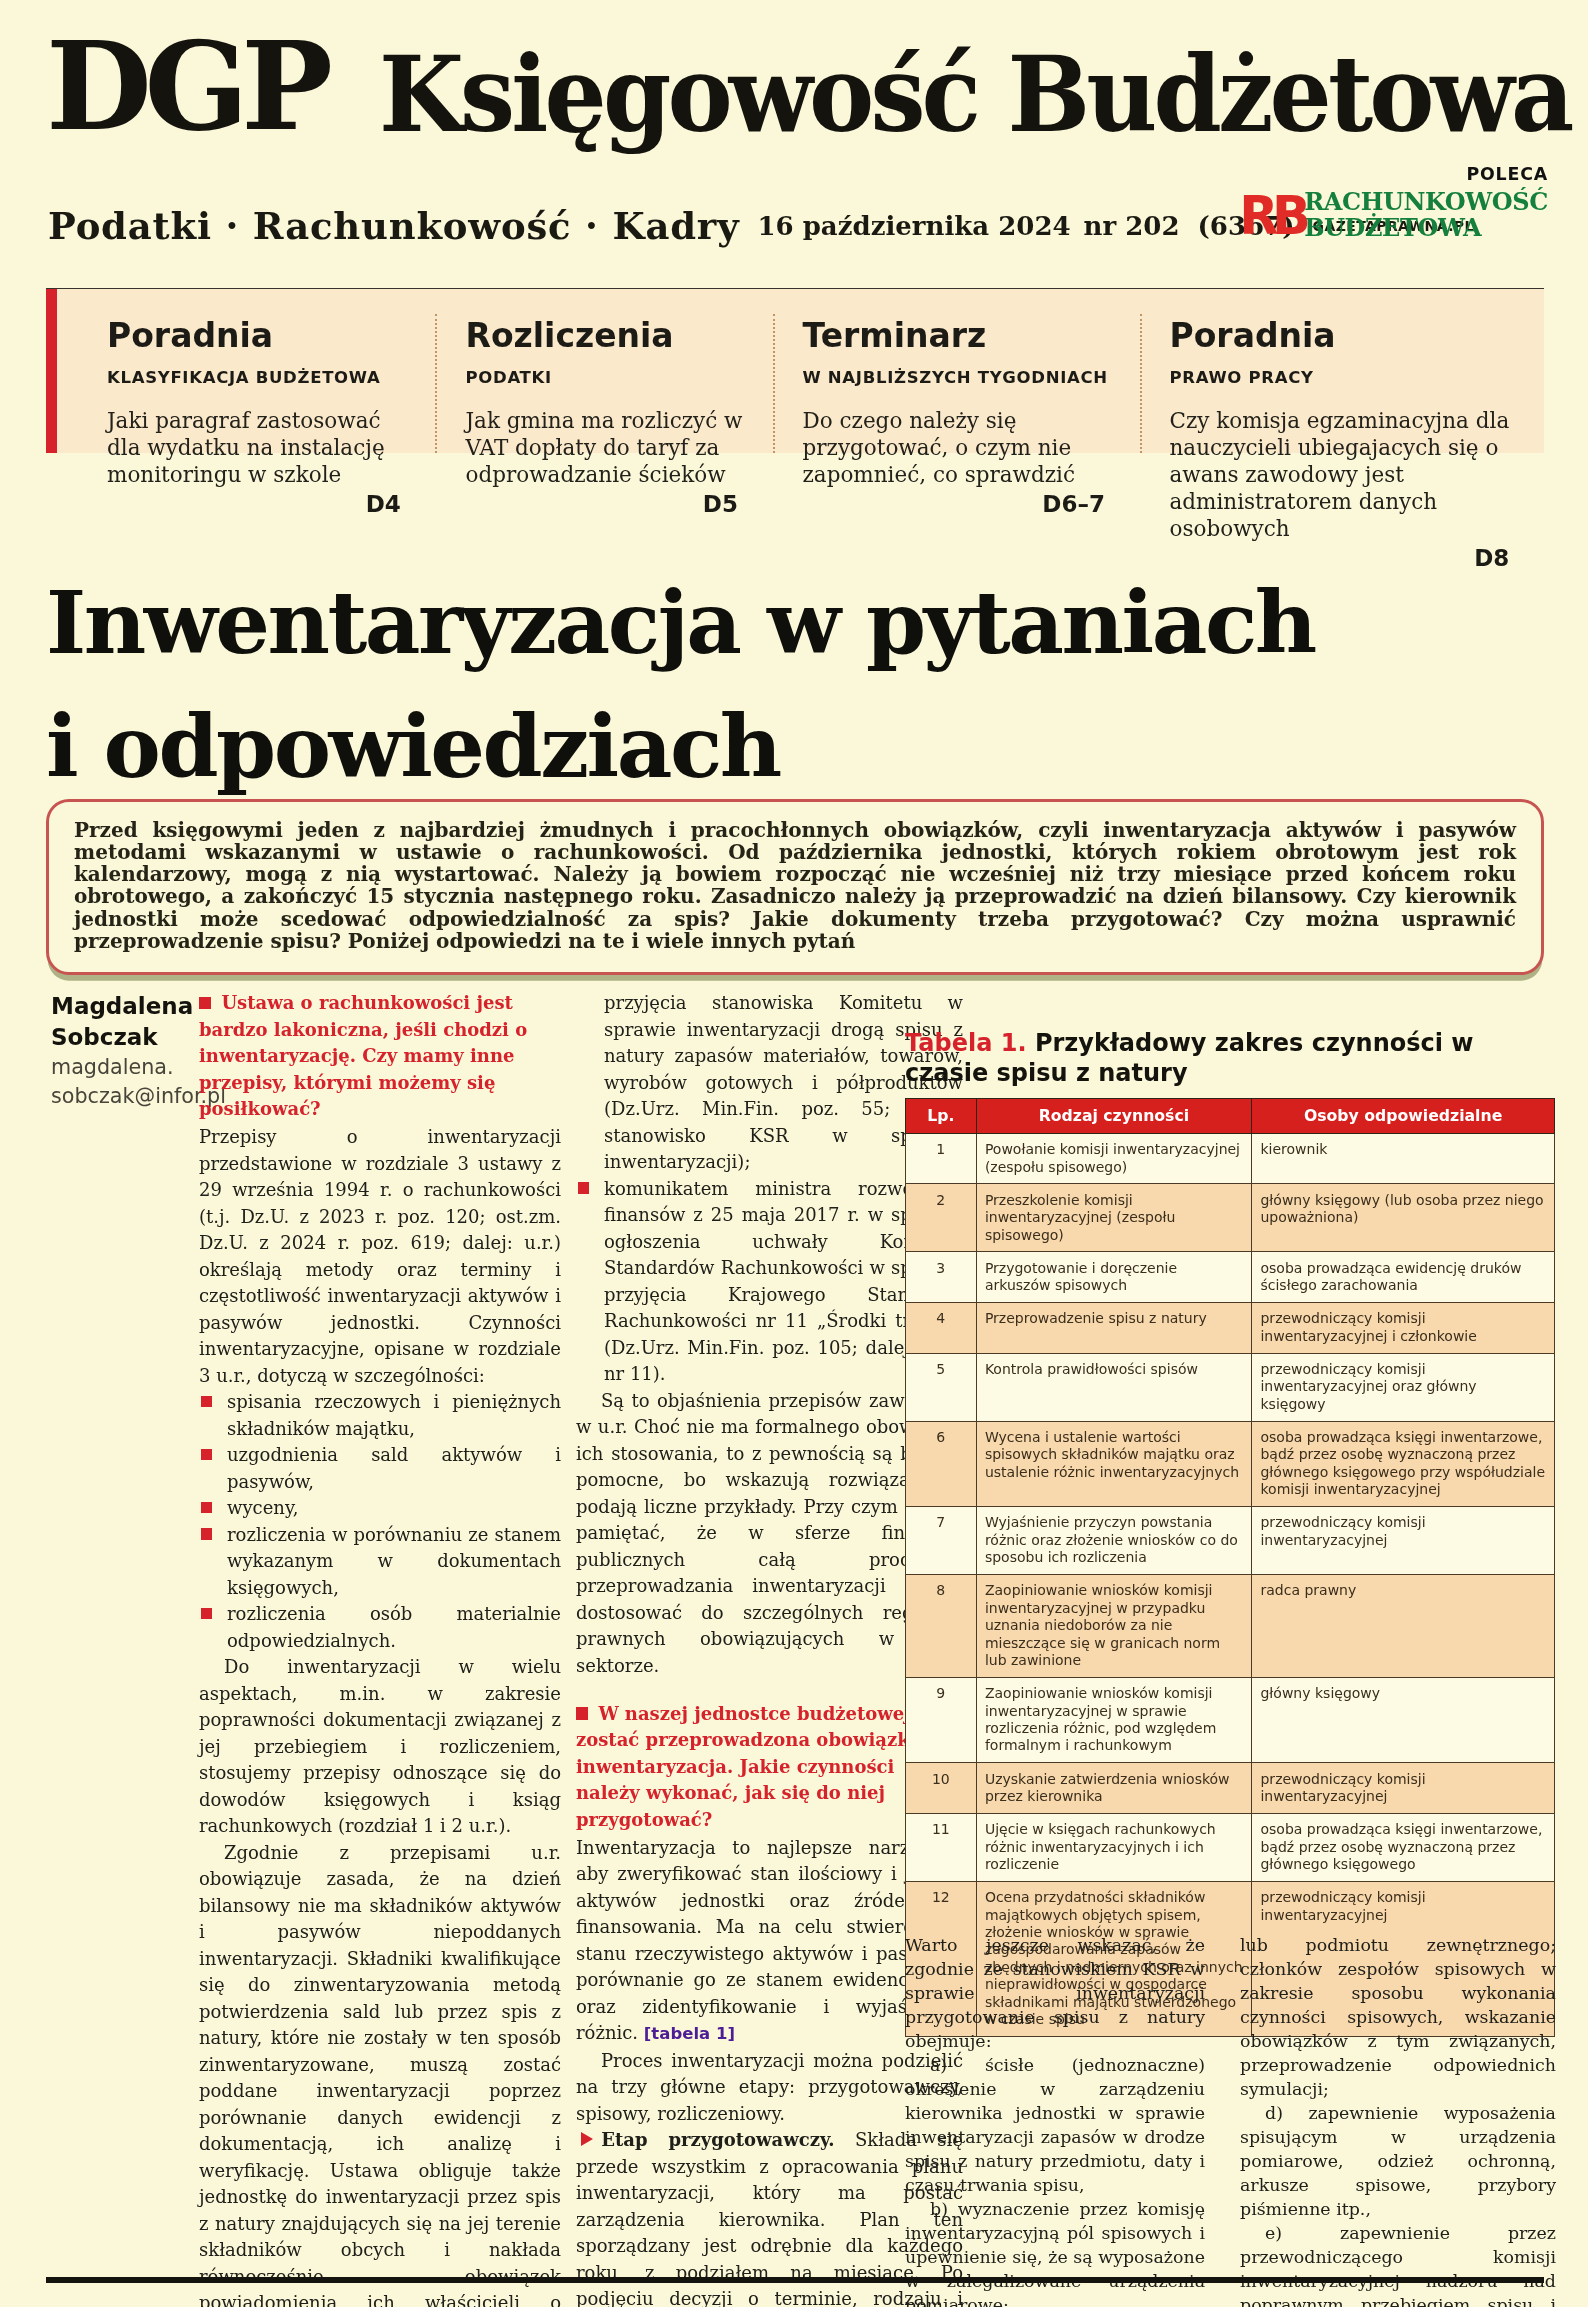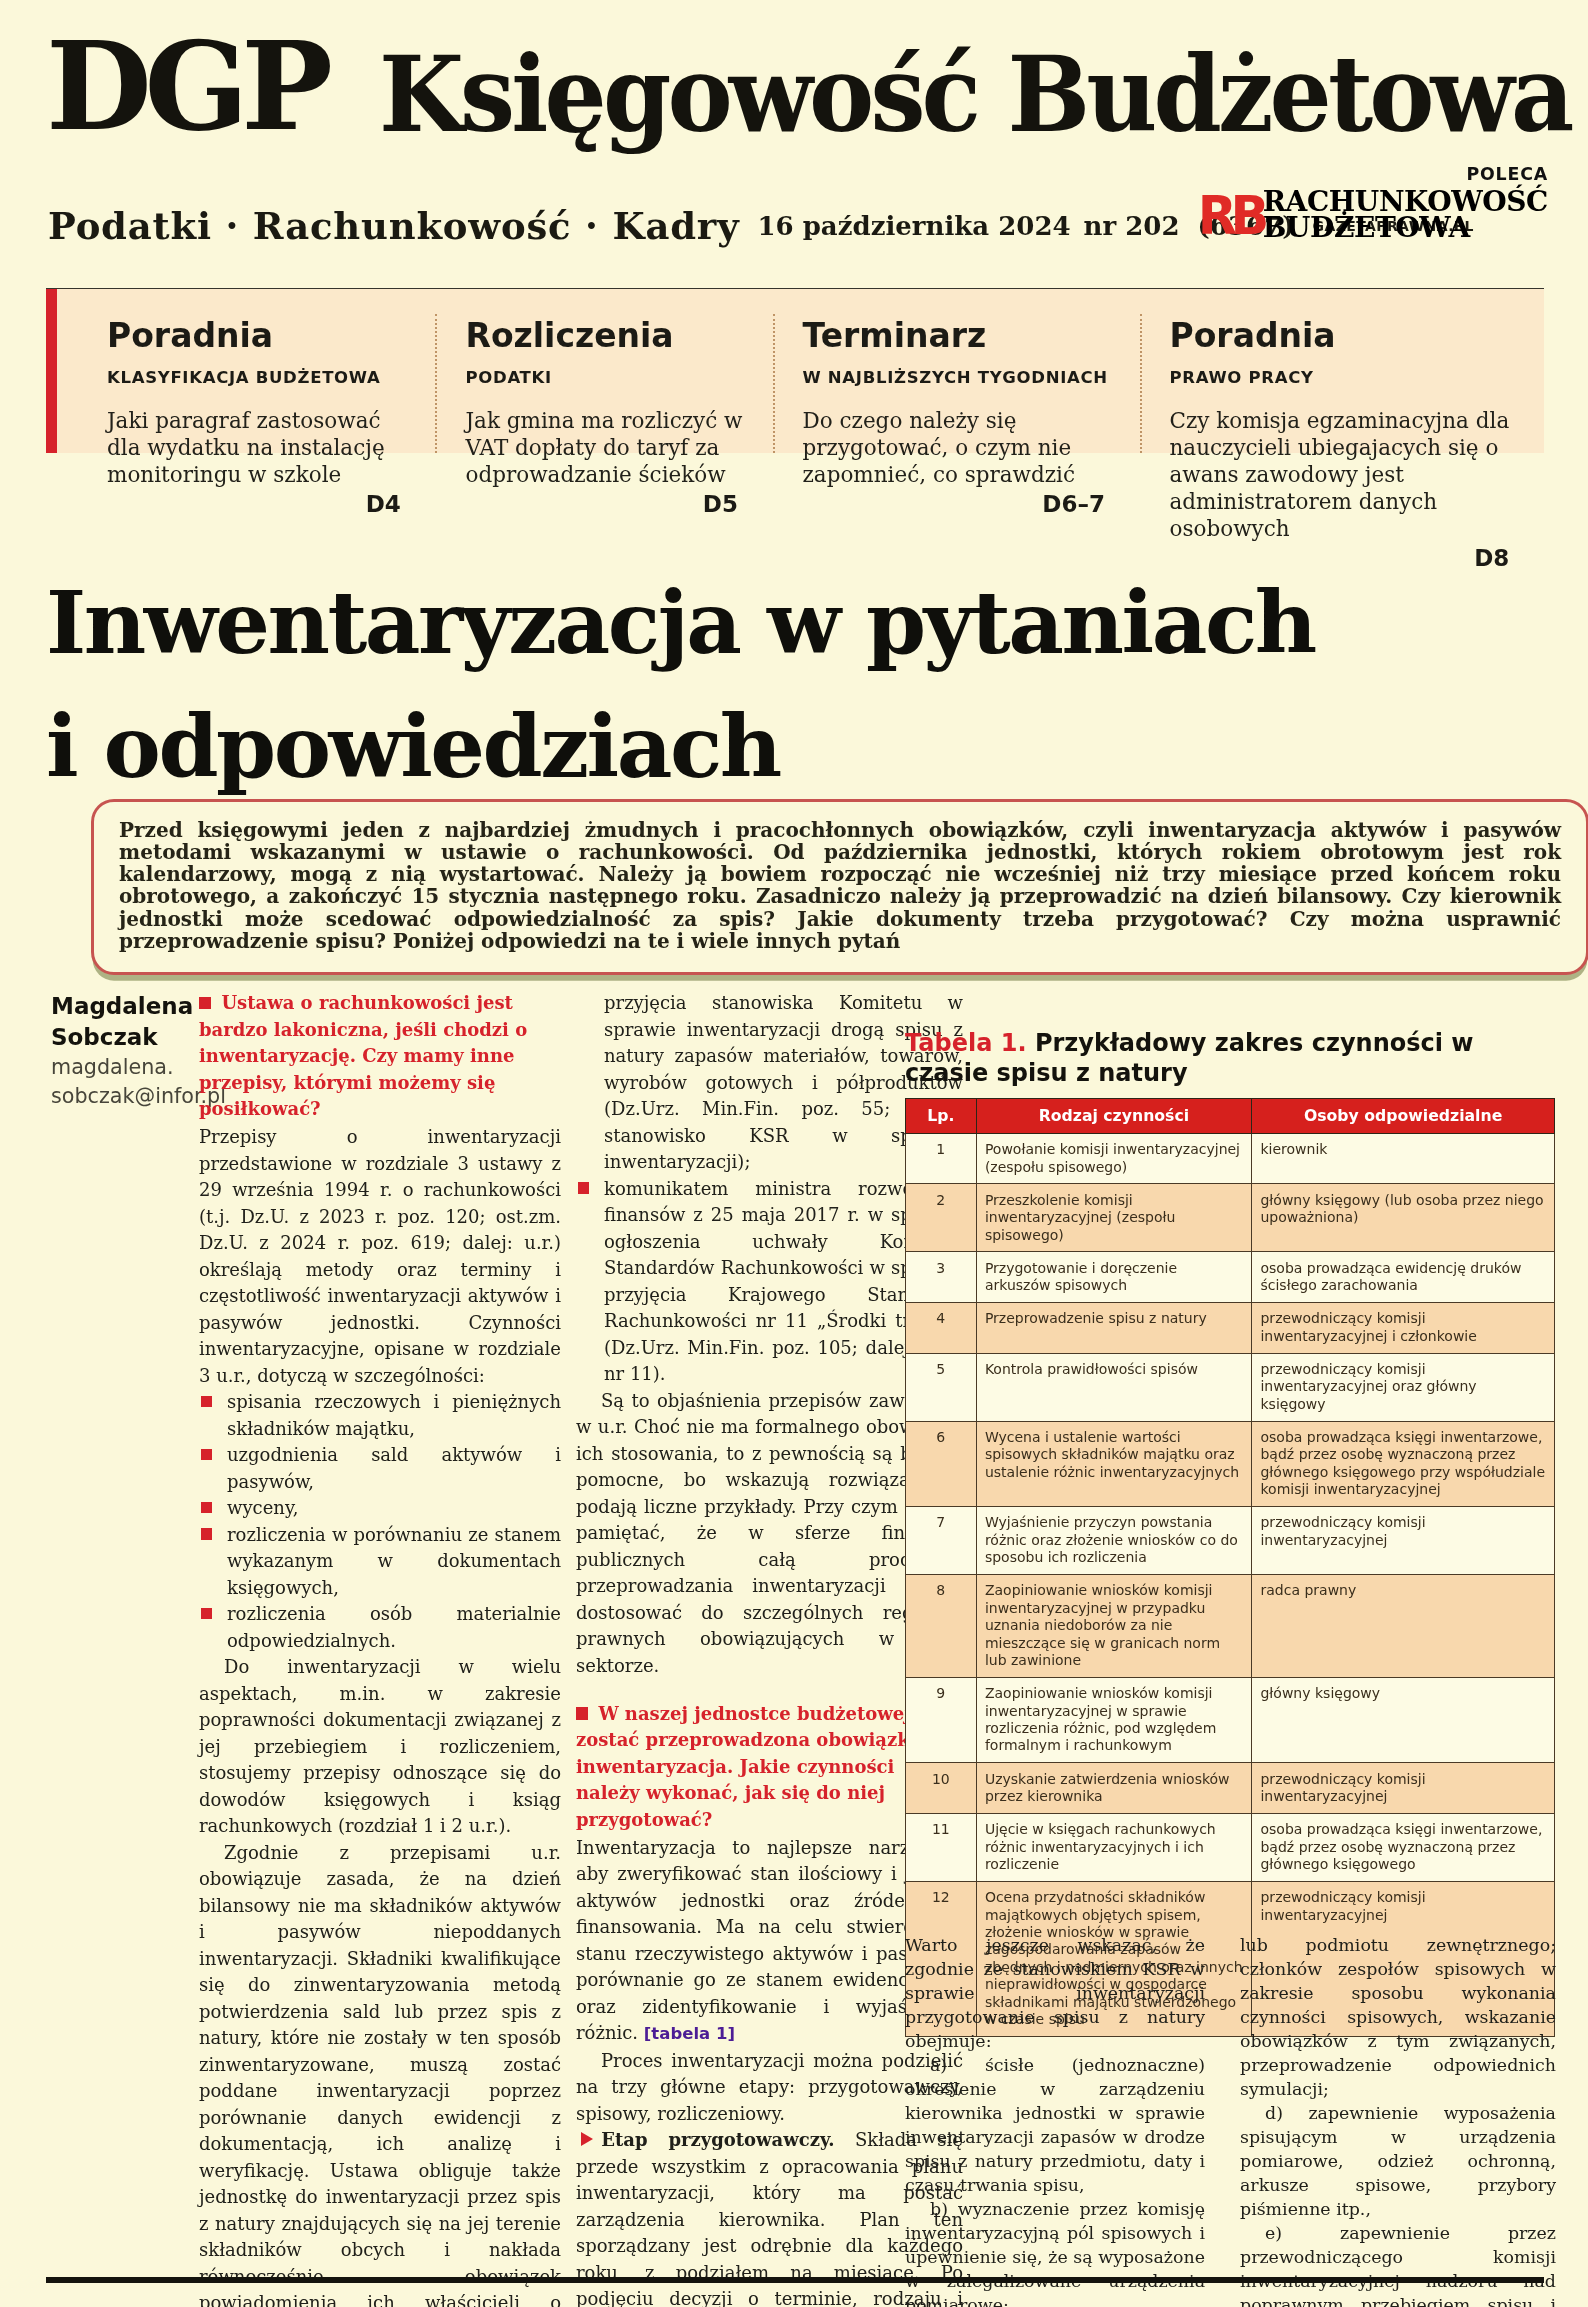--- a/index.html
+++ b/index.html
@@ -15,22 +15,22 @@
   .tagline{position:absolute;top:204px;left:48px;display:flex;align-items:center;gap:18px;}
   .tag-sections{font-weight:700;font-size:37px;letter-spacing:0.8px;color:#1b1a12;}
   .tag-date,.tag-number,.tag-code{font-weight:700;font-size:26px;color:#1b1a12;}
   .tag-number{margin-left:-5px;}
   .tag-site{font-family:"DejaVu Sans",sans-serif;font-weight:800;font-size:14px;letter-spacing:0.4px;color:#1b1a12;}
   .poleca{position:absolute;top:164px;right:41px;font-family:"DejaVu Sans",sans-serif;
           font-weight:800;font-size:17.4px;letter-spacing:0.8px;color:#111;}
   .rb-row{position:absolute;top:189px;right:41px;display:flex;align-items:center;}
   .rb-mark{font-family:"DejaVu Sans",sans-serif;font-weight:900;font-size:51px;line-height:1;
            color:#e02b26;letter-spacing:-6.6px;transform:scaleY(1.05);}
-  .rb-name{font-family:"DejaVu Serif",serif;font-weight:900;font-size:28px;line-height:26px;
-           color:#000000;letter-spacing:-0.4px;}
+  .rb-name{font-family:"DejaVu Serif",serif;font-weight:900;font-size:24px;line-height:26px;
+           color:#15803d;letter-spacing:-0.4px;}
   
   .teasers{position:absolute;top:288px;left:46px;width:1498px;height:165px;background:#fbe9cb;
            border-top:1.7px solid #35342c;display:flex;box-sizing:border-box;padding-top:25px;}
   .stripe{position:absolute;left:0;top:0;bottom:0;width:10.8px;background:#d6222b;}
   .tcol{box-sizing:border-box;padding:1.7px 23px 0 28px;}
   .tcol.c0{flex-basis:26%;padding-left:61px;}
   .tcol.c1{flex-basis:22.5%;}
   .tcol.c2{flex-basis:24.5%;}
   .tcol.c3{flex-basis:27%;}
   .tcol + .tcol{border-left:2.5px dotted #bf9466;}
@@ -38,21 +38,21 @@
   .t-tag{font-family:"DejaVu Sans",sans-serif;font-weight:800;font-size:16.5px;letter-spacing:0.7px;color:#1c1b15;margin-bottom:20px;}
   .t-text{font-size:21.5px;line-height:27px;color:#22211a;}
   .t-page{font-family:"DejaVu Sans",sans-serif;font-weight:800;font-size:23px;color:#1c1b15;text-align:right;padding-right:11.6px;margin-top:3.3px;}
   
   .headline{position:absolute;top:503px;left:46px;width:1291px;font-weight:700;font-size:86px;
             line-height:124px;letter-spacing:-2.5px;color:#0f0f0b;}
   
   .leadbox{position:absolute;top:799px;left:46px;width:1498px;box-sizing:border-box;
            border:3.3px solid #c75450;border-radius:23px;background:#fbf8da;padding:16.5px 25px 20px 25px;
            box-shadow:0 7.4px 0 -1.7px #aeb284;font-weight:700;font-size:20px;line-height:22.3px;
-           color:#262417;text-align:justify;margin-left:45px;}
+           color:#262417;text-align:justify;}
   
   .author{position:absolute;top:991px;left:51px;width:149px;font-family:"DejaVu Sans",sans-serif;}
   .a-name{font-weight:700;font-size:23px;line-height:31px;color:#14130d;}
   .a-mail{font-size:20.7px;line-height:29px;color:#47453a;}
   .col{position:absolute;top:990px;font-size:18px;line-height:26.5px;text-align:justify;color:#20201a;}
   .col-1{left:199px;width:362px;}
   .col-2{left:576px;width:387px;}
   .col p{margin:0;}
   .ind{text-indent:25px;}
   .q{color:#d6222b;font-weight:700;text-align:left;margin-bottom:1.7px !important;}

